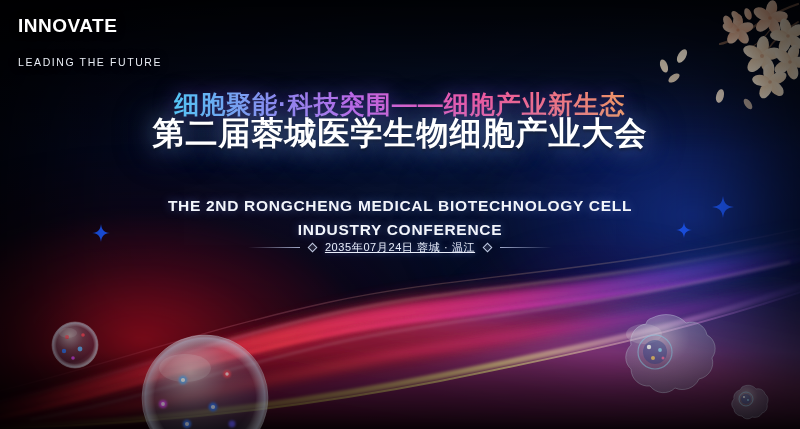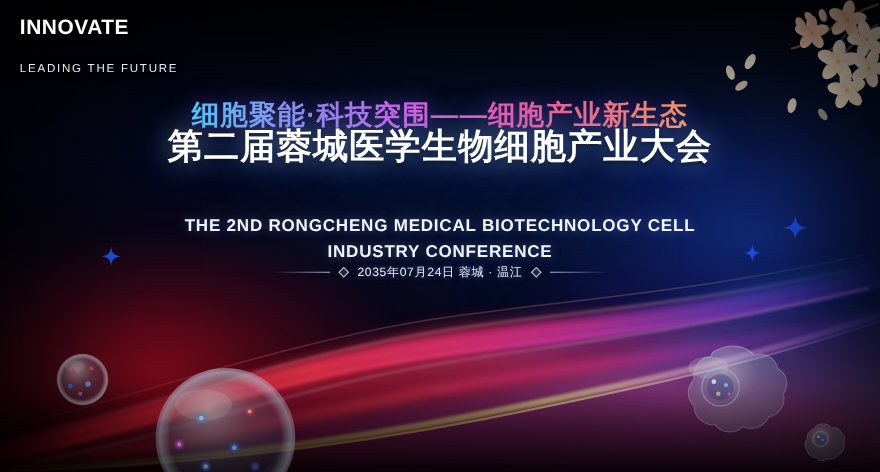--- a/index.html
+++ b/index.html
@@ -136,20 +136,21 @@
   }
   .diamond{
     width:5px;height:5px;transform:rotate(45deg);
     border:1px solid rgba(220,230,255,.85);
     background:rgba(220,230,255,.12);
   }
   .datetext{
     color:#e9eefb;font-size:11px;letter-spacing:.6px;
     text-shadow:0 0 6px rgba(120,160,255,.5);
     white-space:nowrap;
+    text-decoration:underline;
   }
 </style>
 </head>
 <body>
 
 <div id="poster">
 
   <div class="bg-base"></div>
   <div class="bg-red-glow"></div>
   <div class="bg-blue-glow"></div>

